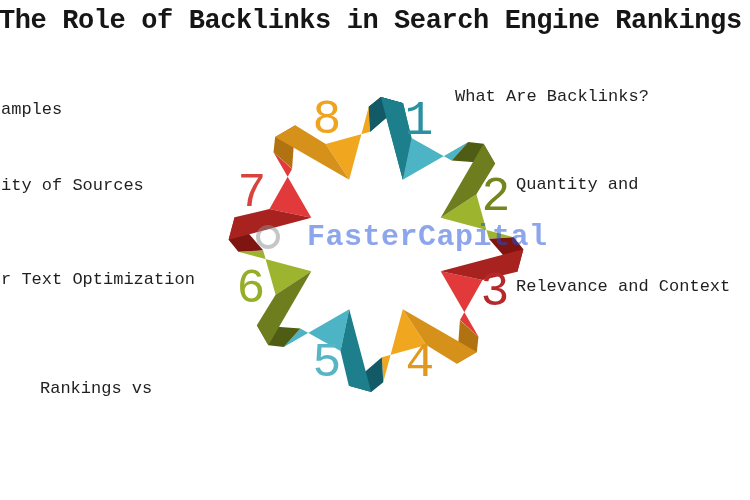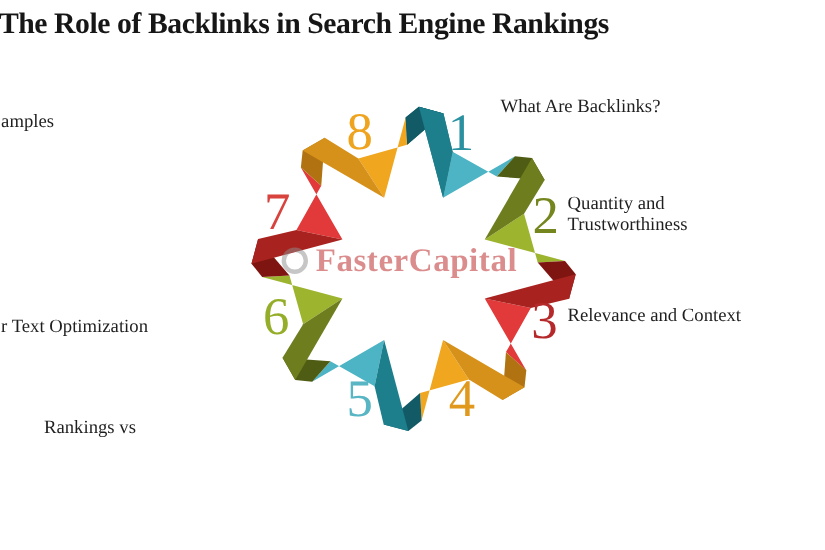--- a/index.html
+++ b/index.html
@@ -1,47 +1,47 @@
 <!DOCTYPE html>
 <html><head>
 <meta charset="utf-8">
 <style>
   html,body{margin:0;padding:0;background:#ffffff;}
   .stage{
     position:relative;width:750px;height:432px;overflow:hidden;background:#ffffff;
-    font-family:Liberation Serif, serif;
+    font-family:Liberation Mono, monospace;
   }
   .title{
     position:absolute;left:-1px;top:6px;width:750px;
     font-size:27px;font-weight:bold;letter-spacing:-0.4px;color:#161616;white-space:nowrap;
   }
   .pinwheel{position:absolute;left:0;top:0;}
   .num{
     position:absolute;transform:translate(-50%,-50%);
     font-size:48px;font-weight:400;line-height:1;white-space:nowrap;
   }
   .lbl{
     position:absolute;font-size:17px;color:#1f1f1f;line-height:19px;white-space:nowrap;
   }
   .n1{left:419px;top:121px;} .n2{left:496px;top:197px;}
   .n3{left:495px;top:292px;} .n4{left:420px;top:363px;}
   .n5{left:327px;top:363px;} .n6{left:251px;top:289px;}
   .n7{left:252px;top:193px;} .n8{left:327px;top:120px;}
   .lbl-1{left:455px;top:87px;text-align:right;}  .lbl-2{left:516px;top:175px;}
   .lbl-3{left:516px;top:277px;text-align:right;} .lbl-4{left:406px;top:382px;}
-  .lbl-5{left:40px;top:379px;}  .lbl-6{left:1px;top:270px;margin-top:17px;}
+  .lbl-5{left:40px;top:379px;}  .lbl-6{left:1px;top:270px;}
   .lbl-7{left:1px;top:176px;}   .lbl-8{left:1px;top:100px;text-align:center;}
   .watermark{
     position:absolute;left:256px;top:220px;display:flex;align-items:center;gap:7px;
     opacity:0.5;pointer-events:none;
   }
   .wm-logo{
     width:24px;height:24px;border-radius:50%;border:4px solid #8f8f8f;box-sizing:border-box;
   }
-  .wm-text{font-size:30px;font-weight:bold;color:#b91c1c;letter-spacing:0.5px;white-space:nowrap;}
+  .wm-text{font-size:30px;font-weight:bold;color:#1d4ed8;letter-spacing:0.5px;white-space:nowrap;margin-left:20px;}
 </style>
 </head>
 <body>
 
 <div class="stage">
 
   <div class="title">The Role of Backlinks in Search Engine Rankings</div>
 
   <svg class="pinwheel" width="750" height="500" viewBox="0 0 750 500">
     <g transform="translate(376,244.5)">
@@ -109,30 +109,32 @@
   <div class="num n5" style="color: rgb(88, 181, 195);">5</div>
   <div class="num n6" style="color: rgb(149, 174, 42);">6</div>
   <div class="num n7" style="color: rgb(216, 67, 61);">7</div>
   <div class="num n8" style="color: rgb(239, 164, 31);">8</div>
 
   <div class="lbl lbl-1">
     <div>What Are Backlinks?</div>
   </div>
   <div class="lbl lbl-2">
     <div>Quantity and</div>
-    <div>Trustworthiness</div>
   </div>
   <div class="lbl lbl-3">
     <div>Relevance and Context</div>
   </div>
   <div class="lbl lbl-5">
     <div>Rankings vs</div>
   </div>
   <div class="lbl lbl-6">
     <div>r Text Optimization</div>
+  </div>
+  <div class="lbl lbl-7">
+    <div>ity of Sources</div>
   </div>
   <div class="lbl lbl-8">
     <div>amples</div>
   </div>
 
   <div class="watermark">
     <span class="wm-logo"></span>
     <span class="wm-text">FasterCapital</span>
   </div>
 

